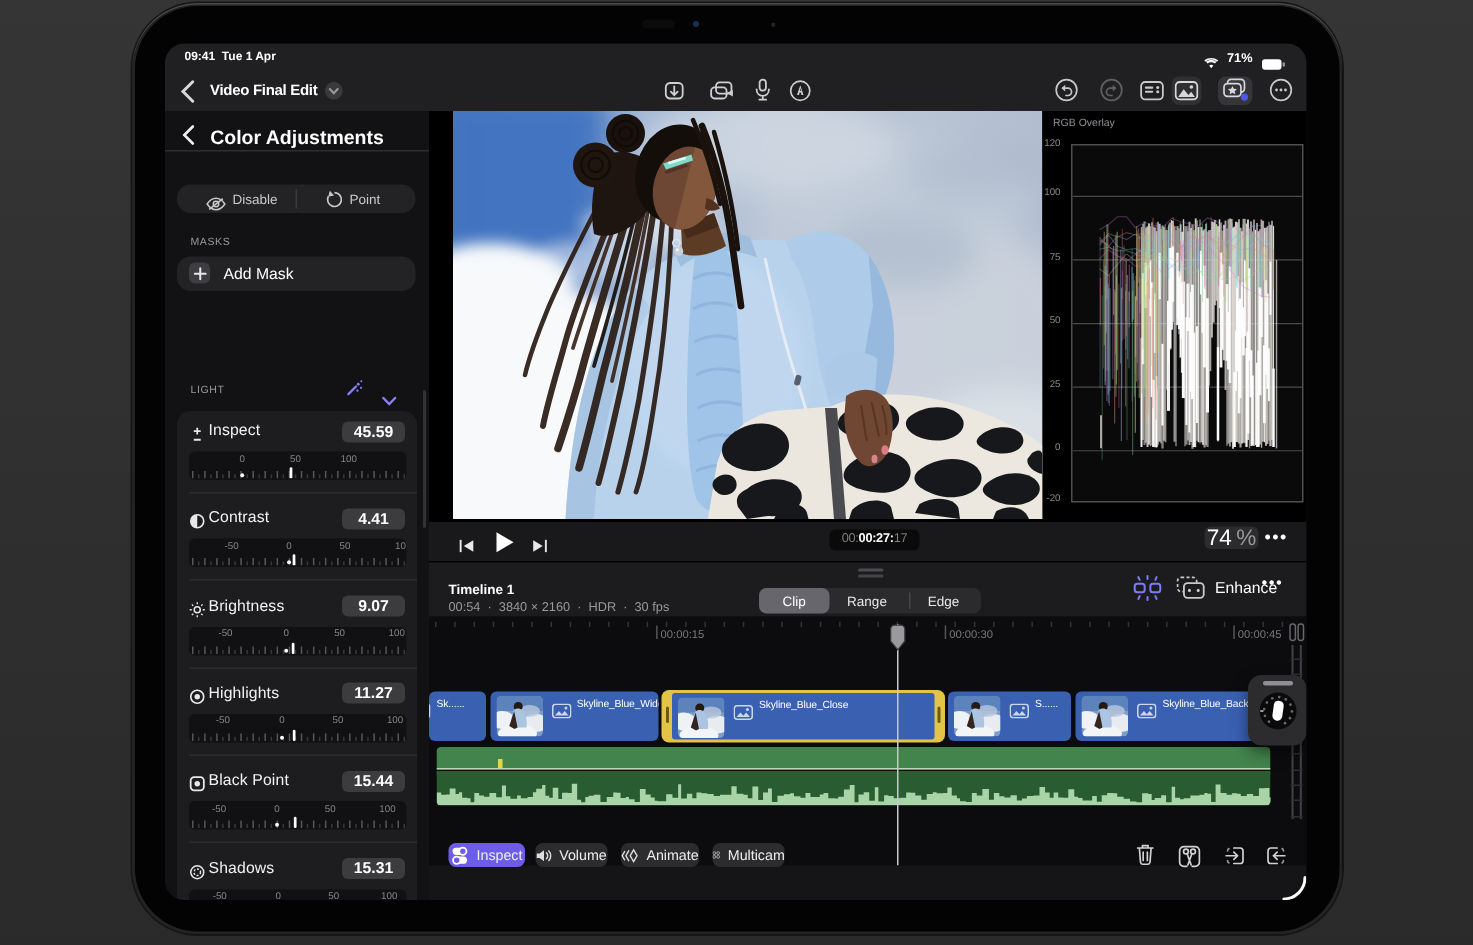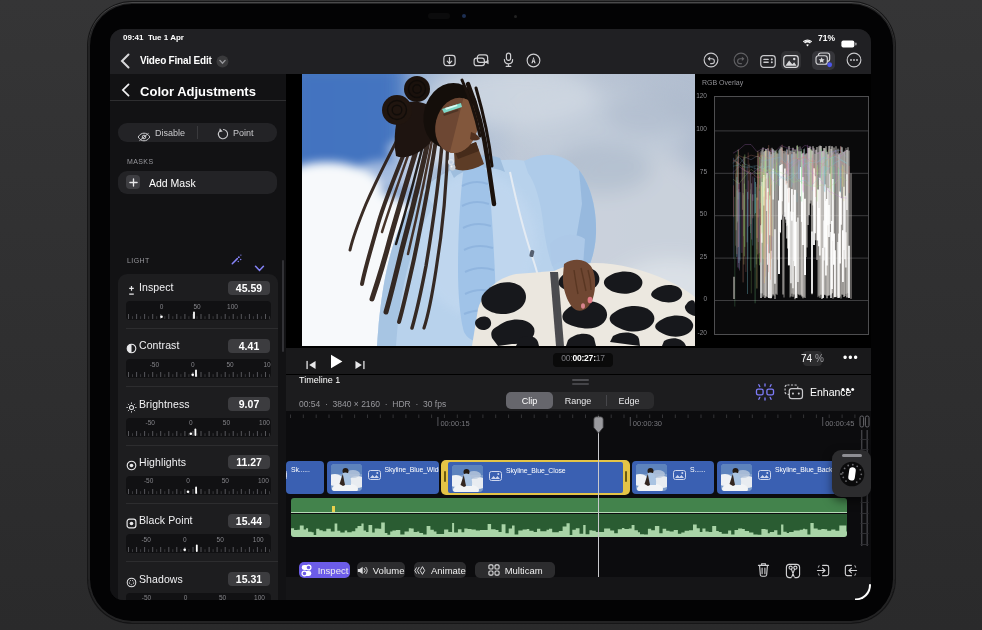--- a/index.html
+++ b/index.html
@@ -937,30 +937,30 @@
         <g fill="#e8e8ea">
           <rect x="9.1" y="1" width="1.4" height="9"></rect>
           <path d="M.5 1.2v8.6l7-4.3z"></path>
         </g>
       </svg></div>
   <div class="abs" style="left:443px;top:324px;width:60px;height:14px;background:#0a0a0a;border-radius:4px;display:flex;align-items:flex-start;justify-content:center;font-size:8.5px;letter-spacing:-.2px">
       <span style="color:#7e7e83">00:</span>
       <span style="color:#fff;font-weight:bold">00:27:</span>
       <span style="color:#7e7e83">17</span>
     </div>
-  <div class="abs" style="left:693px;top:321.5px;width:19px;height:15.5px;background:#2c2c2e;border-radius:4px;display:flex;align-items:center;justify-content:center;font-size:10px;gap:3px">
+  <div class="abs" style="left:693px;top:321.5px;width:36px;height:15.5px;background:#2c2c2e;border-radius:4px;display:flex;align-items:center;justify-content:center;font-size:15px;gap:3px">
       <span style="color:#fff">74</span>
       <span style="color:#9a9a9e">%</span>
     </div>
   <div class="abs" style="left:733px;top:322px;font-size:12px;color:#fff;letter-spacing:1px">•••</div>
 
   <div class="abs" style="left:176px;top:346px;width:585px;height:36px;background:#1c1c1e"></div>
   <div class="abs" style="left:462px;top:350px;width:17px;height:1.8px;border-radius:1px;background:#4c4c50"></div>
   <div class="abs" style="left:462px;top:353.8px;width:17px;height:1.8px;border-radius:1px;background:#444448"></div>
-  <div class="abs" style="left:189px;top:346px;font-size:9px;font-weight:normal;color:#fff">Timeline 1</div>
+  <div class="abs" style="left:189px;top:359px;font-size:9px;font-weight:bold;color:#fff">Timeline 1</div>
   <div class="abs" style="left:189px;top:370px;font-size:8.5px;color:#98989d">00:54 &nbsp;·&nbsp; 3840 × 2160 &nbsp;·&nbsp; HDR &nbsp;·&nbsp; 30 fps</div>
   <div class="abs" style="left:396px;top:362.5px;width:147.5px;height:17.5px;background:#2b2b2d;border-radius:5px">
     <div class="abs" style="left:0;top:0;width:47px;height:17.5px;background:#66666c;border-radius:5px"></div>
     <div class="abs" style="left:0;top:4px;width:47px;text-align:center;font-size:9px;color:#fff">Clip</div>
     <div class="abs" style="left:47px;top:4px;width:50px;text-align:center;font-size:9px;color:#e8e8ea">Range</div>
     <div class="abs" style="left:99.5px;top:3px;width:1px;height:11.5px;background:#47474b"></div>
     <div class="abs" style="left:98px;top:4px;width:50px;text-align:center;font-size:9px;color:#e8e8ea">Edge</div>
   </div>
   <div class="abs" style="left:644px;top:354px"><svg width="22" height="18" viewBox="0 0 23 19">
         <g stroke="#7d7bf8" stroke-width="1.4" fill="none" stroke-linecap="round">
@@ -1200,21 +1200,21 @@
     </div>
   <div class="abs btn" style="left:303.8px;top:532.8px;width:52px;height:16.5px">
       <svg width="14" height="11" viewBox="0 0 15 12">
         <g stroke="#dcdcde" fill="none" stroke-width="1.2">
           <path d="M3.2 2.2 1 6l2.2 3.8M6.6 1.6 4 6l2.6 4.4"></path>
           <path d="M10.4 1.2 7.6 6l2.8 4.8L13.2 6z"></path>
         </g>
       </svg>
       <span>Animate</span>
     </div>
-  <div class="abs btn" style="left:365.2px;top:532.8px;width:80px;height:16.5px">
+  <div class="abs btn" style="left:365.2px;top:532.8px;width:48px;height:16.5px">
       <svg width="12" height="12" viewBox="0 0 13 13">
         <g fill="none" stroke="#dcdcde" stroke-width="1.2">
           <rect x="1" y="1" width="4.4" height="4.4" rx="1.2"></rect>
           <rect x="7.6" y="1" width="4.4" height="4.4" rx="1.2"></rect>
           <rect x="1" y="7.6" width="4.4" height="4.4" rx="1.2"></rect>
           <rect x="7.6" y="7.6" width="4.4" height="4.4" rx="1.2"></rect>
         </g>
       </svg>
       <span>Multicam</span>
     </div>

